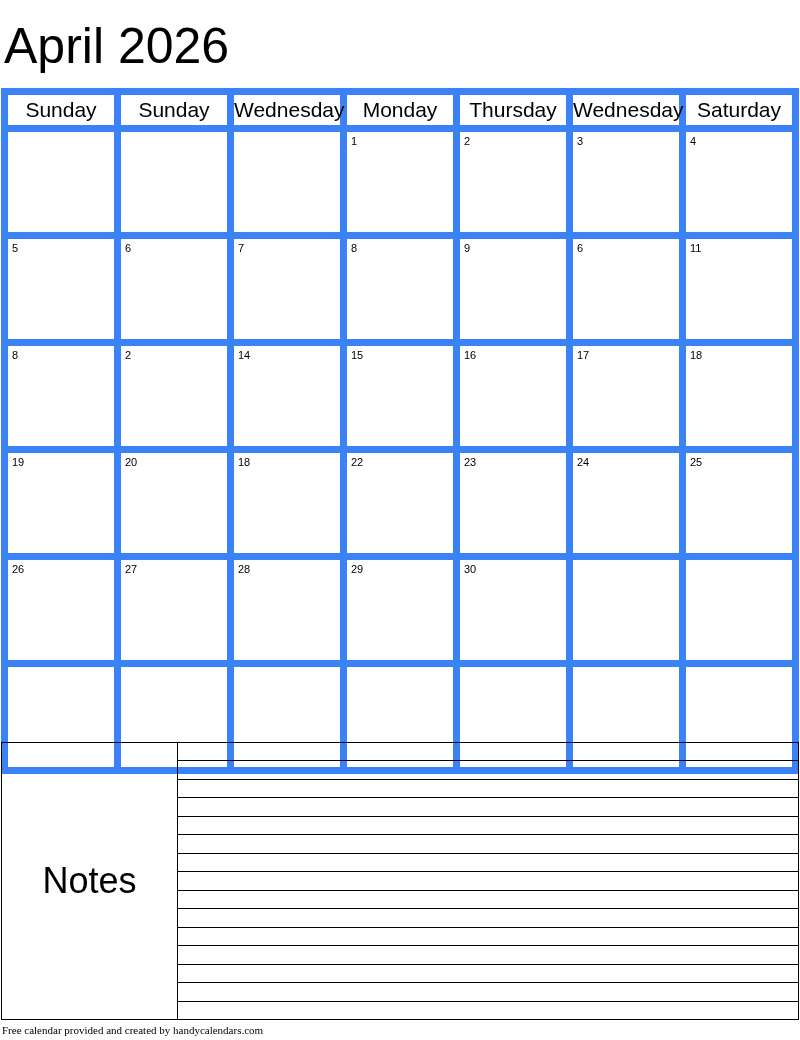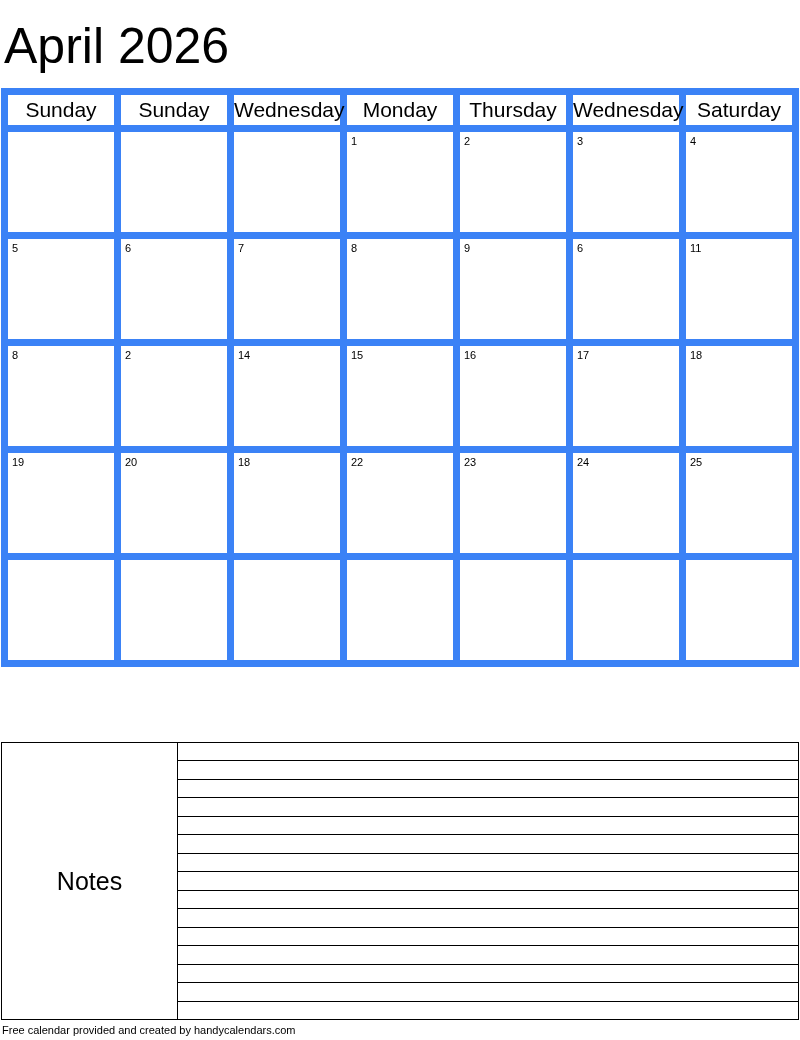--- a/index.html
+++ b/index.html
@@ -79,21 +79,21 @@
     box-sizing: border-box;
     display: flex;
   }
   .notes-label {
     width: 176px;
     border-right: 1px solid #000000;
     box-sizing: border-box;
     display: flex;
     align-items: center;
     justify-content: center;
-    font-size: 25px;
+    font-size: 36px;
   }
   .notes-lines {
     flex: 1;
     display: flex;
     flex-direction: column;
   }
   .notes-lines .line {
     flex: 1;
     border-bottom: 1px solid #000000;
     box-sizing: border-box;
@@ -103,20 +103,21 @@
   }
 
   
   .footer {
     position: absolute;
     left: 2px;
     top: 1024px;
     font-size: 11px;
     line-height: 13px;
     white-space: nowrap;
+    font-family: Liberation Serif, serif;
   }
 </style>
 </head>
 <body>
 
 <div class="page">
 
   <div class="title">
     <span class="month">April</span>
     <span class="year">2026</span>
@@ -222,20 +223,43 @@
           </td>
         <td>
             <span class="daynum">24</span>
           </td>
         <td>
             <span class="daynum">25</span>
           </td>
       </tr>
       <tr>
         <td>
+            <span class="daynum">26</span>
+          </td>
+        <td>
+            <span class="daynum">27</span>
+          </td>
+        <td>
+            <span class="daynum">28</span>
+          </td>
+        <td>
+            <span class="daynum">29</span>
+          </td>
+        <td>
+            <span class="daynum">30</span>
+          </td>
+        <td>
+            <span class="daynum"></span>
+          </td>
+        <td>
+            <span class="daynum"></span>
+          </td>
+      </tr>
+      <tr>
+        <td>
             <span class="daynum"></span>
           </td>
         <td>
             <span class="daynum"></span>
           </td>
         <td>
             <span class="daynum"></span>
           </td>
         <td>
             <span class="daynum"></span>

